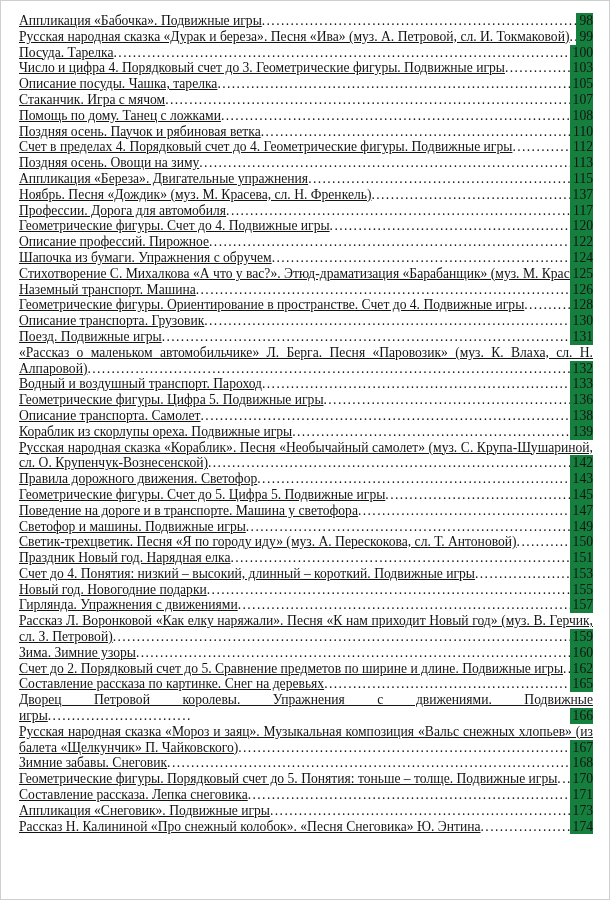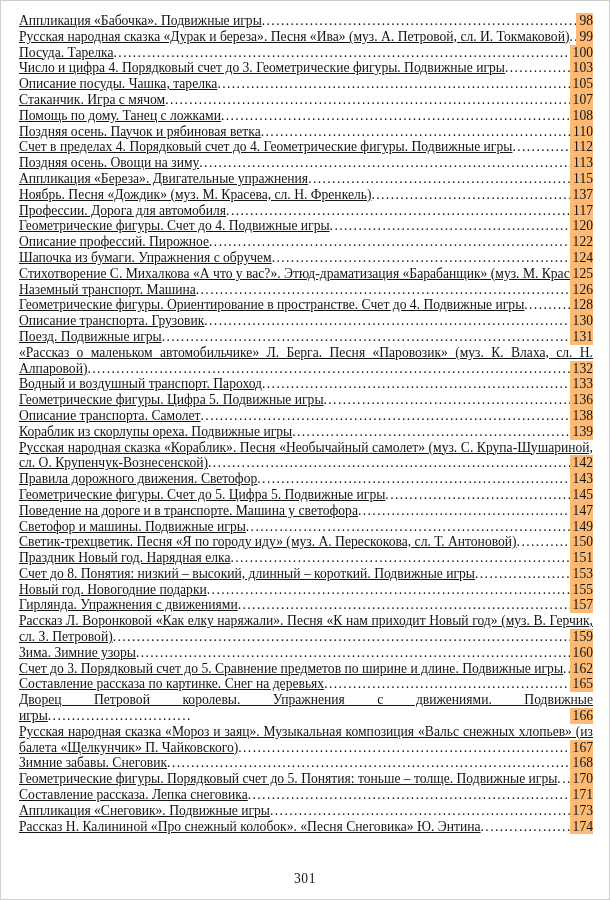--- a/index.html
+++ b/index.html
@@ -26,21 +26,21 @@
   }
   .entry .title { white-space: normal; text-decoration: underline; }
   .entry .dots {
     letter-spacing: 1.4px;
     color: #141414;
   }
   .entry .pagenum {
     position: absolute;
     right: 0;
     bottom: 0;
-    background: #fdba74;
+    background: #15803d;
     padding-left: 3px;
   }
   .folio-wrap {
     position: absolute;
     left: 0;
     right: 0;
     bottom: 12px;
     text-align: center;
   }
   .folio { letter-spacing: 0.5px; }
@@ -76,31 +76,28 @@
       <div class="entry"><span class="title">Геометрические фигуры. Цифра 5. Подвижные игры</span><span class="dots">........................................................</span><span class="pagenum">136</span></div>
       <div class="entry"><span class="title">Описание транспорта. Самолет</span><span class="dots">.................................................................................</span><span class="pagenum">138</span></div>
       <div class="entry"><span class="title">Кораблик из скорлупы ореха. Подвижные игры</span><span class="dots">..............................................................</span><span class="pagenum">139</span></div>
       <div class="entry"><span class="title">Русская народная сказка «Кораблик». Песня «Необычайный самолет» (муз. С. Крупа-Шушариной, сл. О. Крупенчук-Вознесенской)</span><span class="dots">................................................................................</span><span class="pagenum">142</span></div>
       <div class="entry"><span class="title">Правила дорожного движения. Светофор</span><span class="dots">.....................................................................</span><span class="pagenum">143</span></div>
       <div class="entry"><span class="title">Геометрические фигуры. Счет до 5. Цифра 5. Подвижные игры</span><span class="dots">...........................................</span><span class="pagenum">145</span></div>
       <div class="entry"><span class="title">Поведение на дороге и в транспорте. Машина у светофора</span><span class="dots">................................................</span><span class="pagenum">147</span></div>
       <div class="entry"><span class="title">Светофор и машины. Подвижные игры</span><span class="dots">........................................................................</span><span class="pagenum">149</span></div>
       <div class="entry"><span class="title">Светик-трехцветик. Песня «Я по городу иду» (муз. А. Перескокова, сл. Т. Антоновой)</span><span class="dots">...............</span><span class="pagenum">150</span></div>
       <div class="entry"><span class="title">Праздник Новый год. Нарядная елка</span><span class="dots">...........................................................................</span><span class="pagenum">151</span></div>
-      <div class="entry"><span class="title">Счет до 8. Понятия: низкий – высокий, длинный – короткий. Подвижные игры</span><span class="dots">........................</span><span class="pagenum">153</span></div>
+      <div class="entry"><span class="title">Счет до 4. Понятия: низкий – высокий, длинный – короткий. Подвижные игры</span><span class="dots">........................</span><span class="pagenum">153</span></div>
       <div class="entry"><span class="title">Новый год. Новогодние подарки</span><span class="dots">................................................................................</span><span class="pagenum">155</span></div>
       <div class="entry"><span class="title">Гирлянда. Упражнения с движениями</span><span class="dots">..........................................................................</span><span class="pagenum">157</span></div>
       <div class="entry"><span class="title">Рассказ Л. Воронковой «Как елку наряжали». Песня «К нам приходит Новый год» (муз. В. Герчик, сл. З. Петровой)</span><span class="dots">....................................................................................................</span><span class="pagenum">159</span></div>
       <div class="entry"><span class="title">Зима. Зимние узоры</span><span class="dots">...............................................................................................</span><span class="pagenum">160</span></div>
-      <div class="entry"><span class="title">Счет до 3. Порядковый счет до 5. Сравнение предметов по ширине и длине. Подвижные игры</span><span class="dots">......</span><span class="pagenum">162</span></div>
+      <div class="entry"><span class="title">Счет до 2. Порядковый счет до 5. Сравнение предметов по ширине и длине. Подвижные игры</span><span class="dots">......</span><span class="pagenum">162</span></div>
       <div class="entry"><span class="title">Составление рассказа по картинке. Снег на деревьях</span><span class="dots">........................................................</span><span class="pagenum">165</span></div>
       <div class="entry"><span class="title">Дворец Петровой королевы. Упражнения с движениями. Подвижные игры</span><span class="dots">..............................</span><span class="pagenum">166</span></div>
       <div class="entry"><span class="title">Русская народная сказка «Мороз и заяц». Музыкальная композиция «Вальс снежных хлопьев» (из балета «Щелкунчик» П. Чайковского)</span><span class="dots">.........................................................................</span><span class="pagenum">167</span></div>
       <div class="entry"><span class="title">Зимние забавы. Снеговик</span><span class="dots">........................................................................................</span><span class="pagenum">168</span></div>
       <div class="entry"><span class="title">Геометрические фигуры. Порядковый счет до 5. Понятия: тоньше – толще. Подвижные игры</span><span class="dots">.......</span><span class="pagenum">170</span></div>
       <div class="entry"><span class="title">Составление рассказа. Лепка снеговика</span><span class="dots">.......................................................................</span><span class="pagenum">171</span></div>
       <div class="entry"><span class="title">Аппликация «Снеговик». Подвижные игры</span><span class="dots">...................................................................</span><span class="pagenum">173</span></div>
       <div class="entry"><span class="title">Рассказ Н. Калининой «Про снежный колобок». «Песня Снеговика» Ю. Энтина</span><span class="dots">.......................</span><span class="pagenum">174</span></div>
     </main>
-  <footer class="folio-wrap">
-    <span class="folio">301</span>
-  </footer>
 </div>
 
 </body></html>

